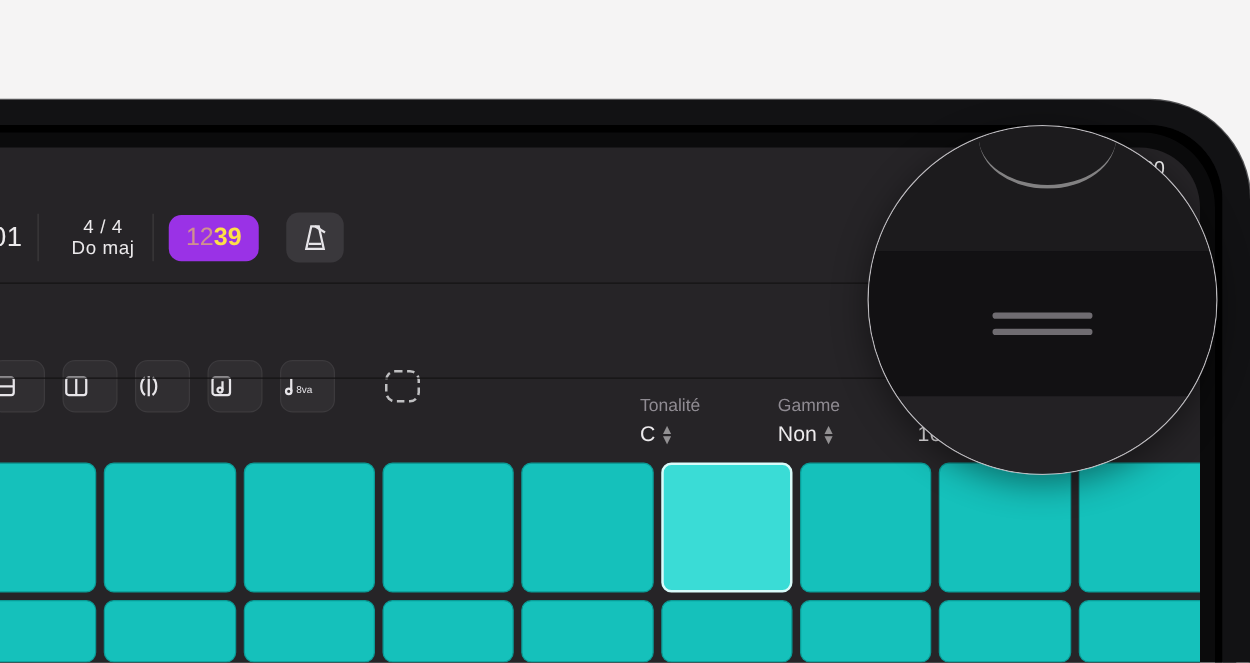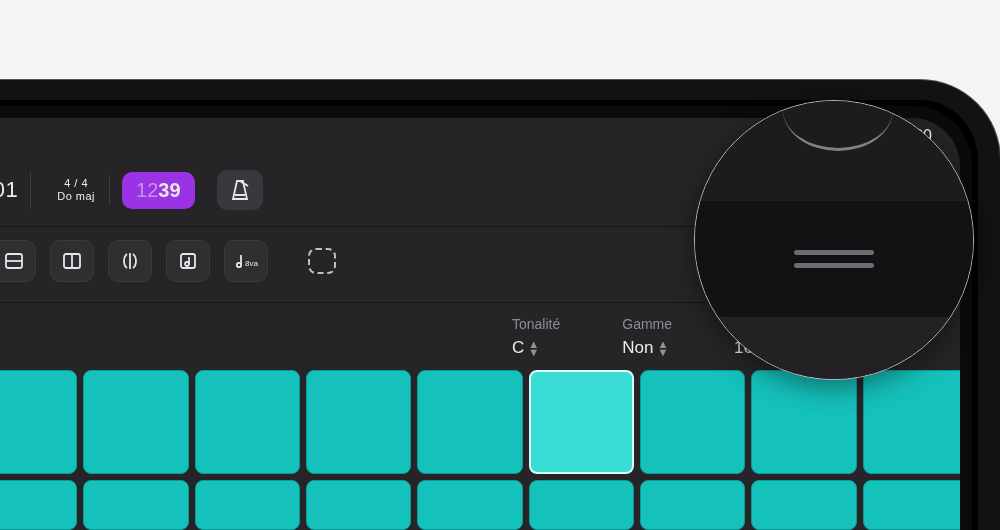--- a/index.html
+++ b/index.html
@@ -26,39 +26,40 @@
   
   .status { position: absolute; top: 8px; right: 28px; display: flex; align-items: center; gap: 8px; color: #fff; font-size: 16px; font-weight: 500; }
   .status-dot { width: 9px; height: 9px; border-radius: 50%; background: #ff9600; }
   .wifi-icon svg { width: 20px; height: 20px; display: block; }
   .batt { font-size: 16px; }
 
   
   .metrics { position: absolute; top: 52px; left: 0; display: flex; align-items: center; gap: 12px; padding-left: 0; }
   .metric { color: #eceaec; font-size: 22px; padding: 6px 12px; border-right: 1px solid #3c3a3d; letter-spacing: .5px; }
   .metric:first-child { padding-left: 0; }
-  .metric.stack { display: flex; flex-direction: column; align-items: center; font-size: 11px; line-height: 1.15; padding: 2px 14px; }
+  .metric.stack { display: flex; flex-direction: column; align-items: center; font-size: 15px; line-height: 1.15; padding: 2px 14px; }
   .badge-1234 {
     display: inline-flex; align-items: center; justify-content: center;
     padding: 7px 14px; border-radius: 10px; background: #9a32e6;
-    color: #e5e5e5; font-size: 20px; font-weight: 600; letter-spacing: 0;
+    color: #fde047; font-size: 20px; font-weight: 600; letter-spacing: 0;
   }
   .badge-1234 .light { opacity: .55; font-weight: 500; }
   .metronome {
     display: inline-flex; align-items: center; justify-content: center;
     margin-left: 10px; width: 46px; height: 40px; border-radius: 10px;
     background: #3a383c;
   }
 
   
   .toolbar2 { position: absolute; top: 122px; left: 12px; display: flex; align-items: center; gap: 14px; }
   .tb-btn {
     width: 44px; height: 42px; border-radius: 10px;
-    background: #302e31; display: flex; align-items: center; justify-content: center;
+    background: #302e31; display: flex; align-items: center; justify-content: flex-start;
     border: 1px solid #3c3a3d;
+    margin-top: 48px;
   }
   .tb-btn.dashed { border: 2px dashed #bfbfc1; background: transparent; border-radius: 8px; width: 28px; height: 26px; padding:0;}
   .dashed-wrap { width: 44px; height: 42px; display:flex; align-items:center; justify-content:center; margin-left: 18px; }
 
   .toolbar-right { position: absolute; top: 52px; right: 30px; display: flex; align-items: center; gap: 20px; }
   .icon-btn { width: 38px; height: 38px; display:flex; align-items:center; justify-content:center; color:#c9c7cb; }
 
   
   .divider { position: absolute; top: 184px; left: 0; right: 0; height: 1px; background: #141315; }
 

